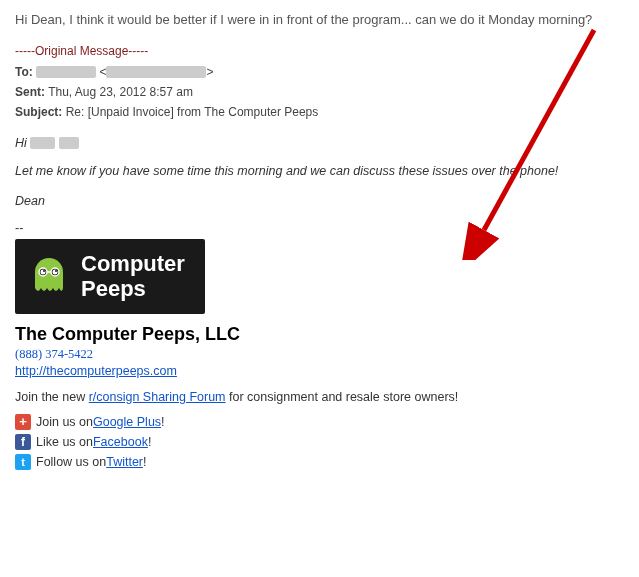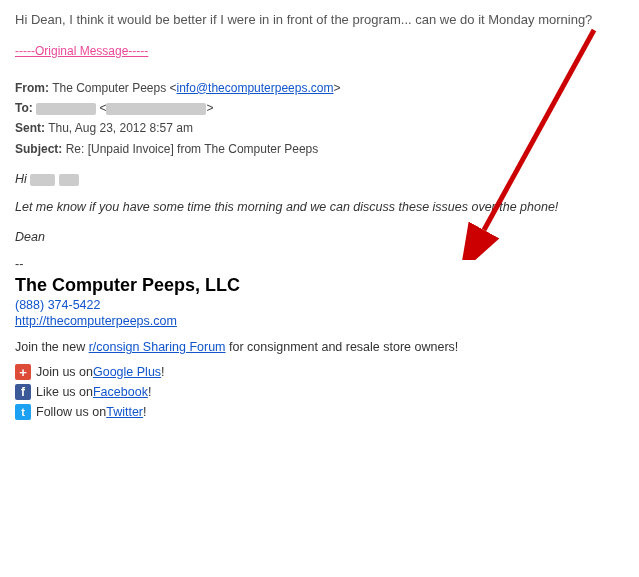--- a/index.html
+++ b/index.html
@@ -14,24 +14,23 @@
       padding: 10px 15px 20px 15px;
       position: relative;
     }
     .top-text {
       color: #555;
       font-size: 13px;
       margin-bottom: 14px;
       line-height: 1.5;
     }
     .divider-line {
-      color: #ec4899;
+      color: #7f1d1d;
       font-size: 12px;
-      margin-bottom: 20px;
-      text-decoration: underline;
+      margin-bottom: 4px;
     }
     .original-message {
       margin-bottom: 10px;
     }
     .original-message .header-line {
       font-size: 12px;
       color: #444;
       line-height: 1.7;
     }
     .original-message .header-line a {
@@ -156,25 +155,20 @@
 
 <div class="top-text">
   <span>Hi Dean, I think it would be better if I were in             in front of the program... can we do it Monday morning?</span>
 </div>
 
 <div class="original-message">
   <div class="divider-line">
     <span>-----Original Message-----</span>
   </div>
   <div class="header-line">
-    <strong>From:</strong>
-    <span>The Computer Peeps</span>
-    &lt;<a href="#">info@thecomputerpeeps.com</a>&gt;
-  </div>
-  <div class="header-line">
     <strong>To:</strong>
     <span class="blurred-text" style="width:60px;height:12px;">&nbsp;&nbsp;&nbsp;&nbsp;&nbsp;&nbsp;&nbsp;&nbsp;&nbsp;</span>
     &lt;<span class="blurred-text" style="width:100px;height:12px;">&nbsp;&nbsp;&nbsp;&nbsp;&nbsp;&nbsp;&nbsp;&nbsp;&nbsp;&nbsp;&nbsp;&nbsp;&nbsp;&nbsp;</span>&gt;
   </div>
   <div class="header-line">
     <strong>Sent:</strong>
     <span>Thu, Aug 23, 2012 8:57 am</span>
   </div>
   <div class="header-line">
     <strong>Subject:</strong>
@@ -190,23 +184,47 @@
   </div>
   <div style="margin-bottom:10px;">
     <span>Let me know if you have some time this morning and we can discuss these issues over the phone!</span>
   </div>
   <div>Dean</div>
 </div>
 
 <div class="signature-section">
   <div style="margin-bottom:4px;">--</div>
 
+  <div class="logo-box">
+
+    <svg class="ghost-icon" viewBox="0 0 44 44" xmlns="http://www.w3.org/2000/svg">
+
+      <ellipse cx="22" cy="18" rx="14" ry="14" fill="#8dc63f"></ellipse>
+      <rect x="8" y="18" width="28" height="16" fill="#8dc63f"></rect>
+
+      <path d="M8 34 Q11 40 14 34 Q17 40 20 34 Q23 40 26 34 Q29 40 32 34 Q35 40 36 34 L36 34 L8 34Z" fill="#8dc63f"></path>
+
+      <rect x="12" y="14" width="8" height="8" rx="4" fill="#1a1a1a" stroke="#fff" stroke-width="1.5"></rect>
+      <rect x="24" y="14" width="8" height="8" rx="4" fill="#1a1a1a" stroke="#fff" stroke-width="1.5"></rect>
+
+      <circle cx="16" cy="18" r="2.5" fill="#fff"></circle>
+      <circle cx="28" cy="18" r="2.5" fill="#fff"></circle>
+      <circle cx="17" cy="17" r="1" fill="#1a1a1a"></circle>
+      <circle cx="29" cy="17" r="1" fill="#1a1a1a"></circle>
+
+      <line x1="20" y1="18" x2="24" y2="18" stroke="#fff" stroke-width="1.5"></line>
+    </svg>
+    <div class="logo-text">
+      <span>Computer</span><br>
+      <span>Peeps</span>
+    </div>
+  </div>
 
   <div class="company-name">The Computer Peeps, LLC</div>
-  <div style="margin-bottom:2px;">
+  <div style="margin-bottom:2px;font-family:Liberation Serif, serif;">
     <a href="#" class="phone">(888) 374-5422</a>
   </div>
   <div>
     <a href="#" class="website">http://thecomputerpeeps.com</a>
   </div>
 
   <div class="forum-section">
     <span>Join the new </span><a href="#">r/consign Sharing Forum</a><span> for consignment and resale store owners!</span>
   </div>
 

